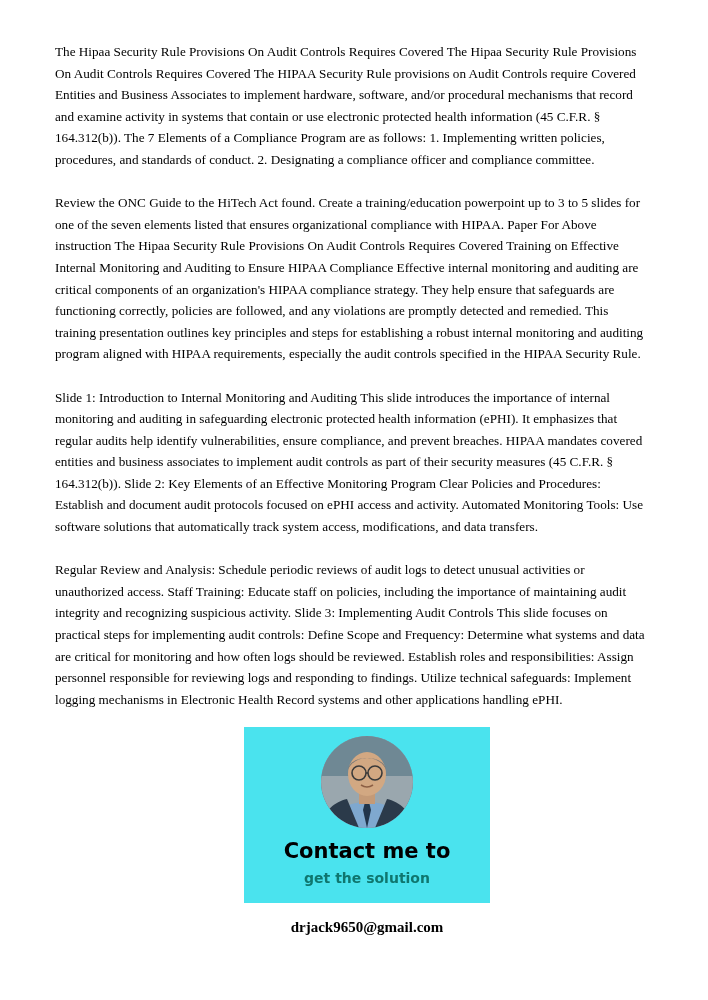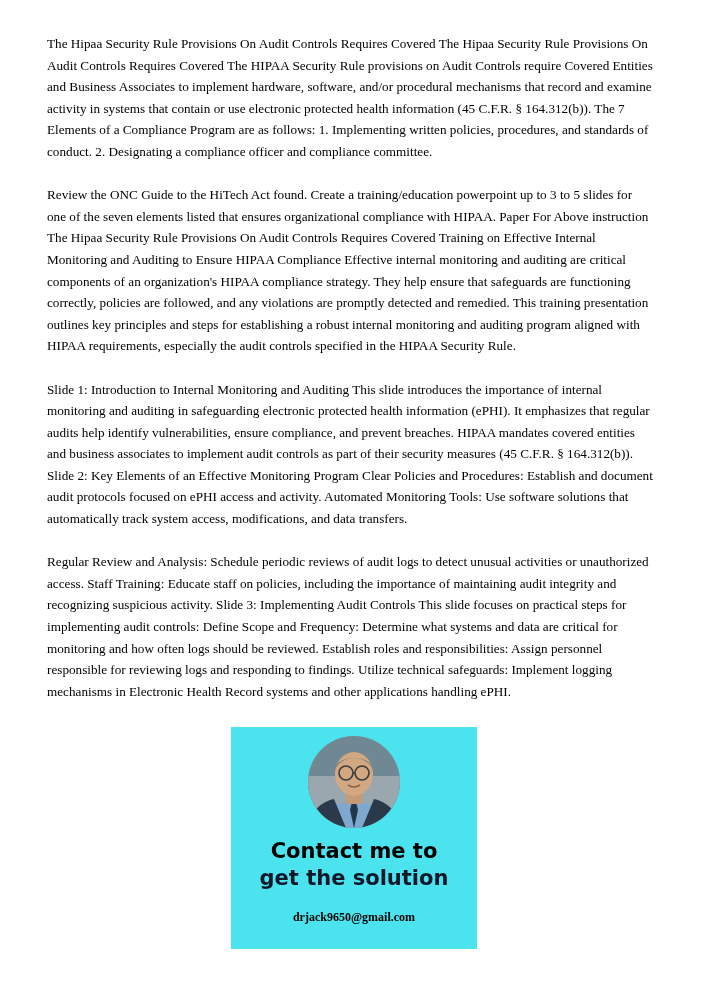--- a/index.html
+++ b/index.html
@@ -26,32 +26,32 @@
   .doc-body {
     position: absolute;
     left: 47px;
     top: 33px;
     width: 606px;
   }
   .para {
     font-size: 13.2px;
     line-height: 21.6px;
     text-align: left;
-    margin: 0;
+    margin: 8px;
     white-space: pre-wrap;
   }
   .para + .para {
     margin-top: 21.6px;
   }
   .overlay-card {
     position: absolute;
-    left: 231px;
+    left: 244px;
     top: 727px;
     width: 246px;
-    height: 222px;
+    height: 176px;
     background: #4ae3ee;
     box-sizing: border-box;
     display: flex;
     flex-direction: column;
     align-items: center;
     padding-top: 9px;
   }
   .avatar {
     width: 92px;
     height: 92px;
@@ -69,32 +69,32 @@
     font-weight: bold;
     font-size: 21px;
     line-height: 27px;
     color: #000000;
     text-align: center;
     margin-top: 10px;
   }
   .overlay-line2 {
     font-family: "DejaVu Sans", "Liberation Sans", sans-serif;
     font-weight: bold;
-    font-size: 21px;
+    font-size: 14px;
     line-height: 27px;
-    color: #0f172a;
+    color: #0f766e;
   }
   .overlay-email {
     font-family: "Liberation Serif", "DejaVu Serif", serif;
     font-weight: bold;
-    font-size: 12px;
+    font-size: 15px;
     line-height: 24px;
     color: #000000;
     text-align: left;
-    margin-top: 13px;
+    margin-top: 23px;
   }
 </style>
 </head>
 <body>
 
 <div class="page">
 
   <div class="doc-body">
     <p class="para">The Hipaa Security Rule Provisions On Audit Controls Requires Covered The Hipaa Security Rule Provisions On Audit Controls Requires Covered The HIPAA Security Rule provisions on Audit Controls require Covered Entities and Business Associates to implement hardware, software, and/or procedural mechanisms that record and examine activity in systems that contain or use electronic protected health information (45 C.F.R. § 164.312(b)). The 7 Elements of a Compliance Program are as follows: 1. Implementing written policies, procedures, and standards of conduct. 2. Designating a compliance officer and compliance committee.</p>
     <p class="para">Review the ONC Guide to the HiTech Act found. Create a training/education powerpoint up to 3 to 5 slides for one of the seven elements listed that ensures organizational compliance with HIPAA. Paper For Above instruction The Hipaa Security Rule Provisions On Audit Controls Requires Covered Training on Effective Internal Monitoring and Auditing to Ensure HIPAA Compliance Effective internal monitoring and auditing are critical components of an organization's HIPAA compliance strategy. They help ensure that safeguards are functioning correctly, policies are followed, and any violations are promptly detected and remedied. This training presentation outlines key principles and steps for establishing a robust internal monitoring and auditing program aligned with HIPAA requirements, especially the audit controls specified in the HIPAA Security Rule.</p>

